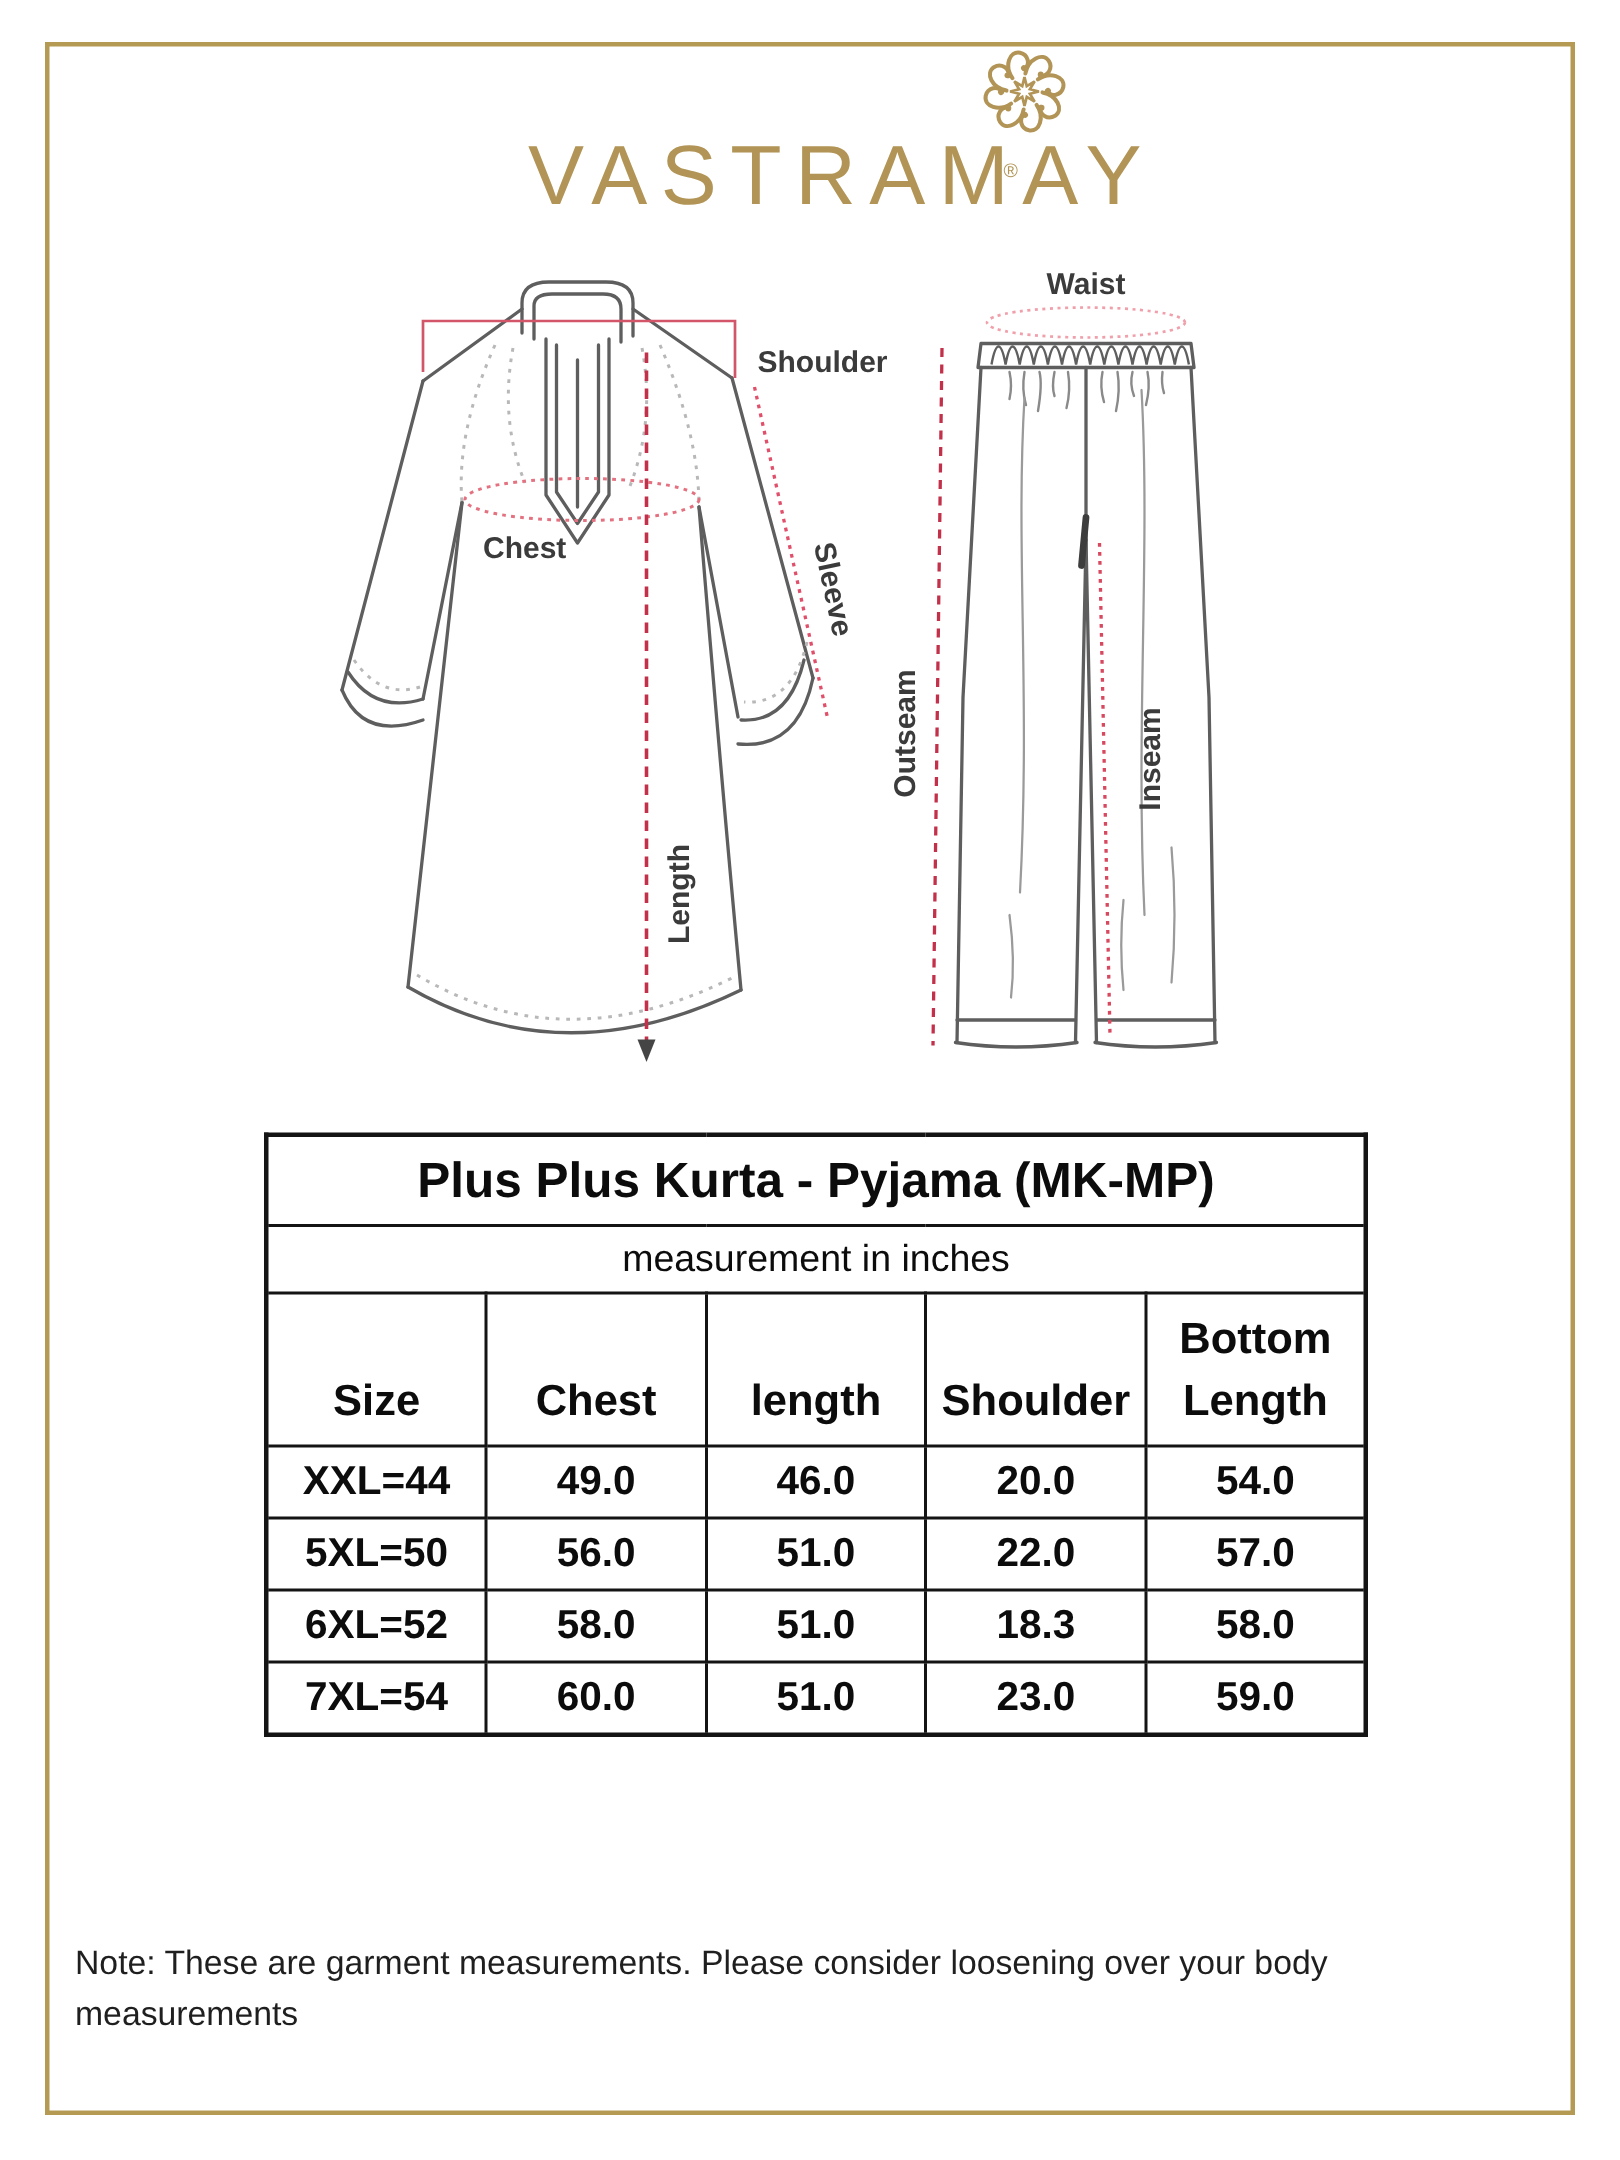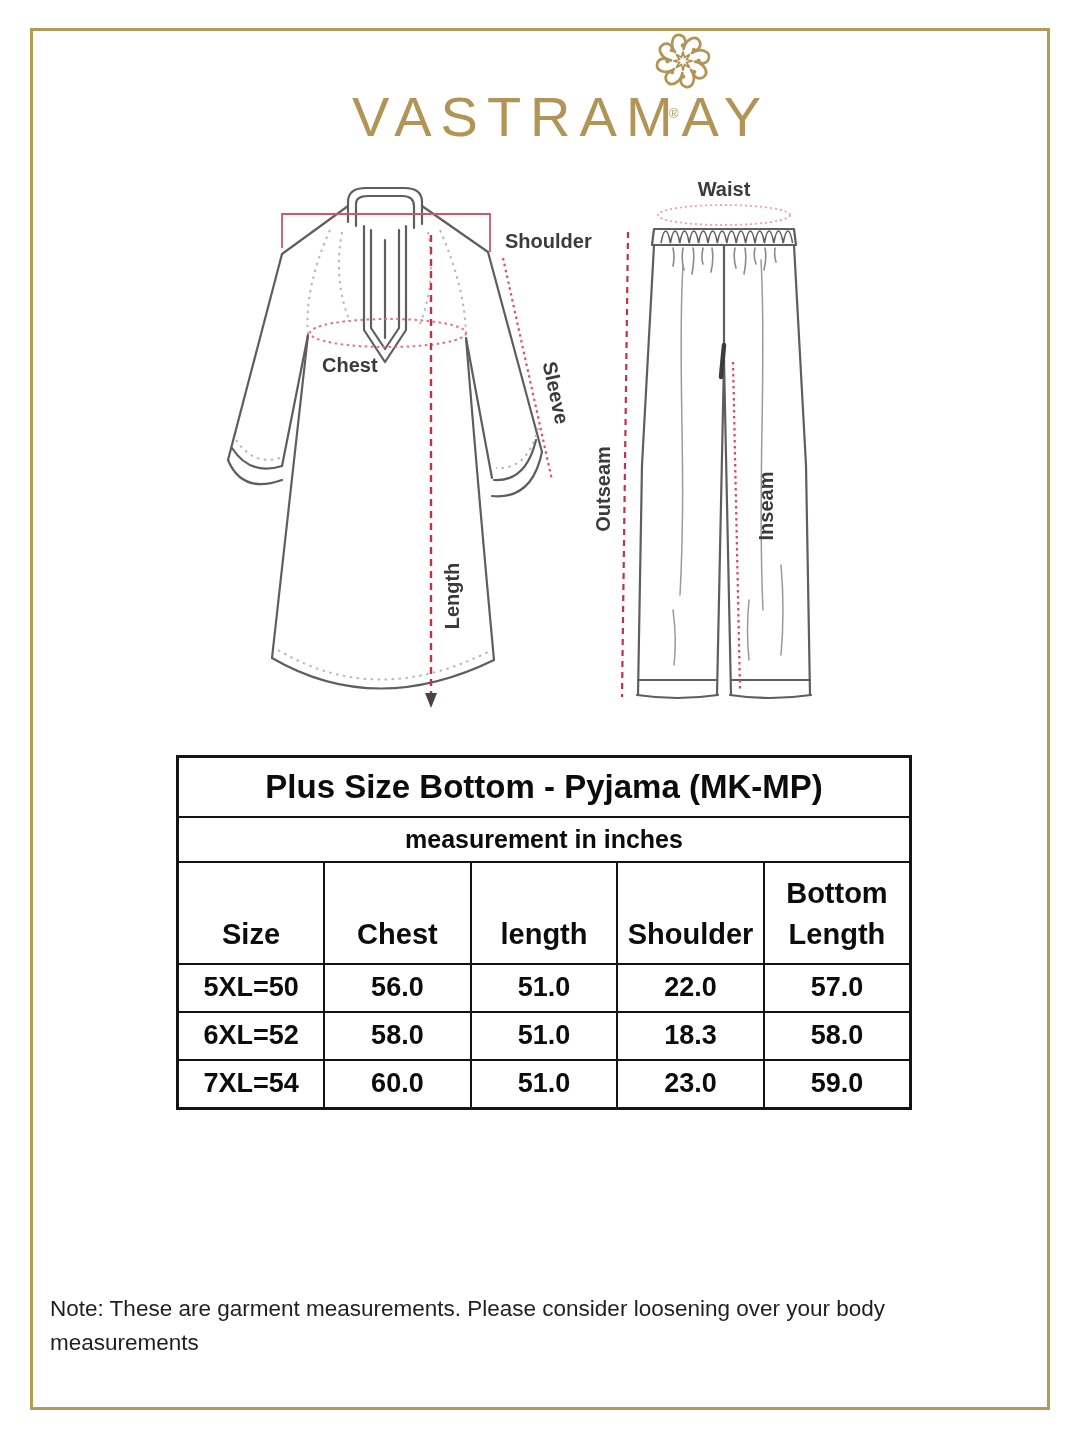--- a/index.html
+++ b/index.html
@@ -18,21 +18,21 @@
   .kurta-svg{position:absolute;left:170px;top:170px;}
   .pants-svg{position:absolute;left:585px;top:165px;}
   .diag-label{fill:#3b3b3b;font-family:"Liberation Sans",sans-serif;
     font-size:20px;font-weight:700;}
   
   .size-table{position:absolute;left:176px;top:755px;width:736px;
     border-collapse:collapse;table-layout:fixed;border:3px solid #141414;}
   .size-table th,.size-table td{border:2px solid #141414;text-align:center;
     color:#0c0c0c;padding:0 2px;}
   .t-title{font-size:33px;font-weight:700;height:60px;}
-  .t-sub{font-size:25px;font-weight:700;height:45px;}
+  .t-sub{font-size:25px;font-weight:400;height:45px;}
   .t-head th{font-size:29px;font-weight:700;height:92px;vertical-align:bottom;
     padding-bottom:8px;line-height:1.4;margin-left:22px;}
   .t-row td{font-size:27px;font-weight:700;height:46px;}
   
   .note{position:absolute;left:50px;top:1292px;width:982px;
     font-size:22.5px;line-height:34px;color:#1f1f1f;}
 </style>
 </head>
 <body>
 
@@ -159,33 +159,40 @@
   <path d="M 148,197 L 155,525" stroke="#d8485f" stroke-width="2.2" fill="none" stroke-dasharray="2.5 3.5"></path>
 
   <text class="diag-label" x="139" y="31" text-anchor="middle">Waist</text>
   <text class="diag-label" x="19" y="330" text-anchor="middle" transform="rotate(-90 19 324)">Outseam</text>
   <text class="diag-label" x="182" y="347" text-anchor="middle" transform="rotate(-90 182 341)">Inseam</text>
 </svg>
 
 <table class="size-table">
   <tbody>
     <tr class="t-title">
-      <td colspan="5">Plus Size Bottom - Pyjama (MK-MP)</td>
+      <td colspan="5">Plus Plus Kurta - Pyjama (MK-MP)</td>
     </tr>
     <tr class="t-sub">
       <td colspan="5">measurement in inches</td>
     </tr>
     <tr class="t-head">
       <th>Size</th>
       <th>Chest</th>
       <th>length</th>
       <th>Shoulder</th>
       <th>Bottom Length</th>
     </tr>
     <tr class="t-row">
+      <td>XXL=44</td>
+      <td>49.0</td>
+      <td>46.0</td>
+      <td>20.0</td>
+      <td>54.0</td>
+    </tr>
+    <tr class="t-row">
       <td>5XL=50</td>
       <td>56.0</td>
       <td>51.0</td>
       <td>22.0</td>
       <td>57.0</td>
     </tr>
     <tr class="t-row">
       <td>6XL=52</td>
       <td>58.0</td>
       <td>51.0</td>

